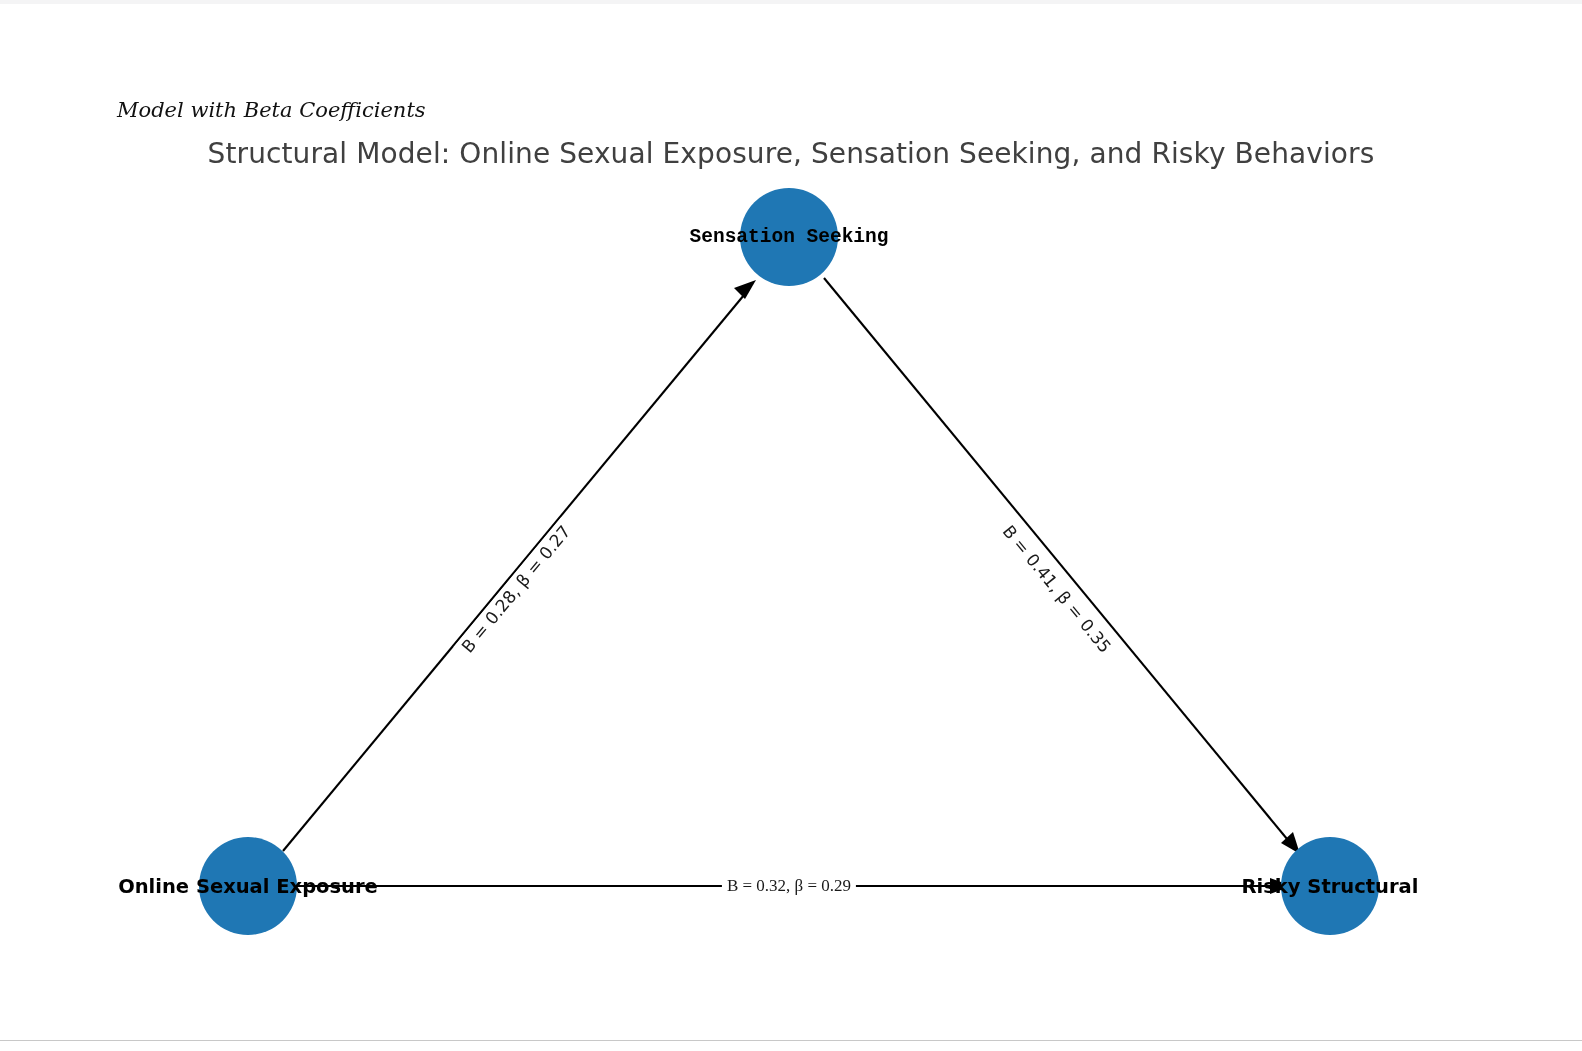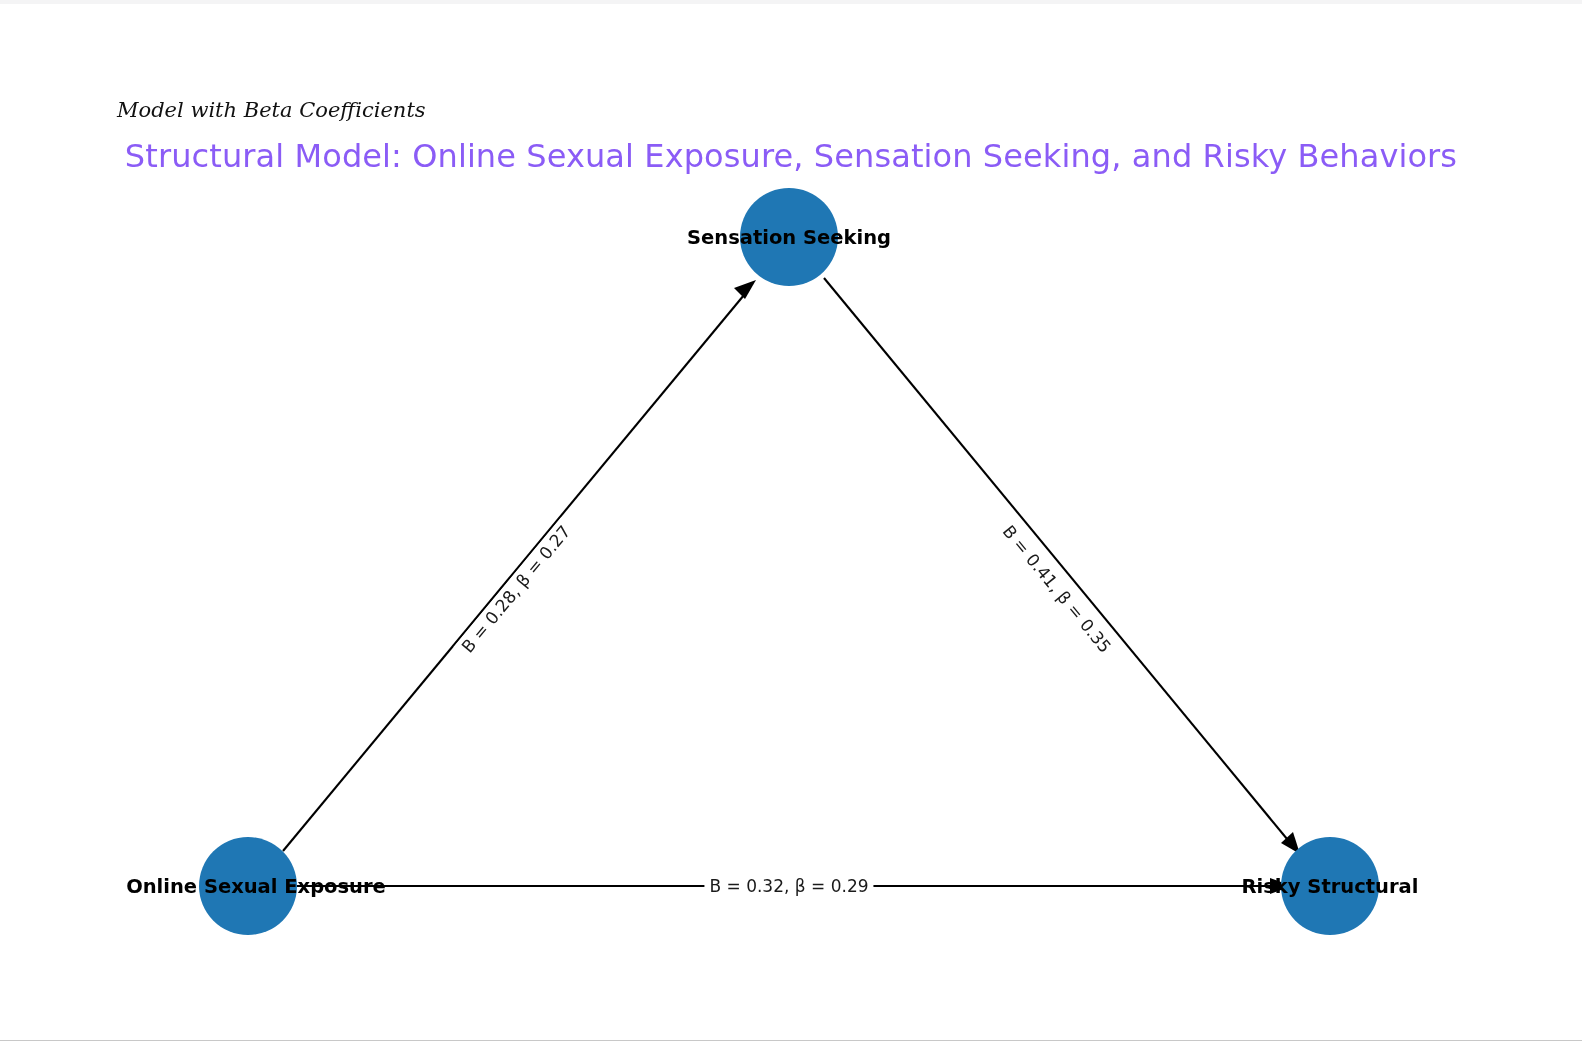--- a/index.html
+++ b/index.html
@@ -49,22 +49,22 @@
     width: 1582px;
     height: 990px;
   }
 
   #chart-title {
     position: absolute;
     left: 0;
     top: 107px;
     width: 1582px;
     text-align: center;
-    font-size: 32px;
-    color: #8b5cf6;
+    font-size: 28px;
+    color: #404040;
     letter-spacing: 0.1px;
     white-space: nowrap;
   }
 
   #graph-svg {
     position: absolute;
     left: 0; top: 0;
     width: 1582px;
     height: 990px;
   }
@@ -120,27 +120,27 @@
     <polygon class="arrow-head" points="1300,824 1293,802 1281,813"></polygon>
 
     <line class="edge-line" x1="297" y1="856" x2="1281" y2="856"></line>
     <polygon class="arrow-head" points="1292,856 1270,848 1270,864"></polygon>
 
     <circle class="node-circle" cx="789" cy="207" r="49"></circle>
     <circle class="node-circle" cx="248" cy="856" r="49"></circle>
     <circle class="node-circle" cx="1330" cy="856" r="49"></circle>
   </svg>
 
-  <div class="node-label" style="left:789px; top:207px;">Sensation Seeking</div>
+  <div class="node-label" style="left:789px; top:207px;font-family:Liberation Mono, monospace;">Sensation Seeking</div>
 
-  <div class="node-label" style="left:256px; top:856px;">Online Sexual Exposure</div>
+  <div class="node-label" style="left:248px; top:856px;">Online Sexual Exposure</div>
 
   <div class="node-label" style="left:1330px; top:856px;">Risky Structural</div>
 
   <div class="edge-label" style="left:516px; top:559px; --rot:-50.3deg;">B = 0.28, β = 0.27</div>
 
   <div class="edge-label" style="left:1057px; top:559px; --rot:50.5deg;">B = 0.41, β = 0.35</div>
 
-  <div class="edge-label" style="left:789px; top:856px; --rot:0deg;">B = 0.32, β = 0.29</div>
+  <div class="edge-label" style="left:789px; top:856px;font-family:Liberation Serif, serif; --rot:0deg;">B = 0.32, β = 0.29</div>
 
 </div>
 
 <div id="bottom-rule"></div>
 
 </body></html>

